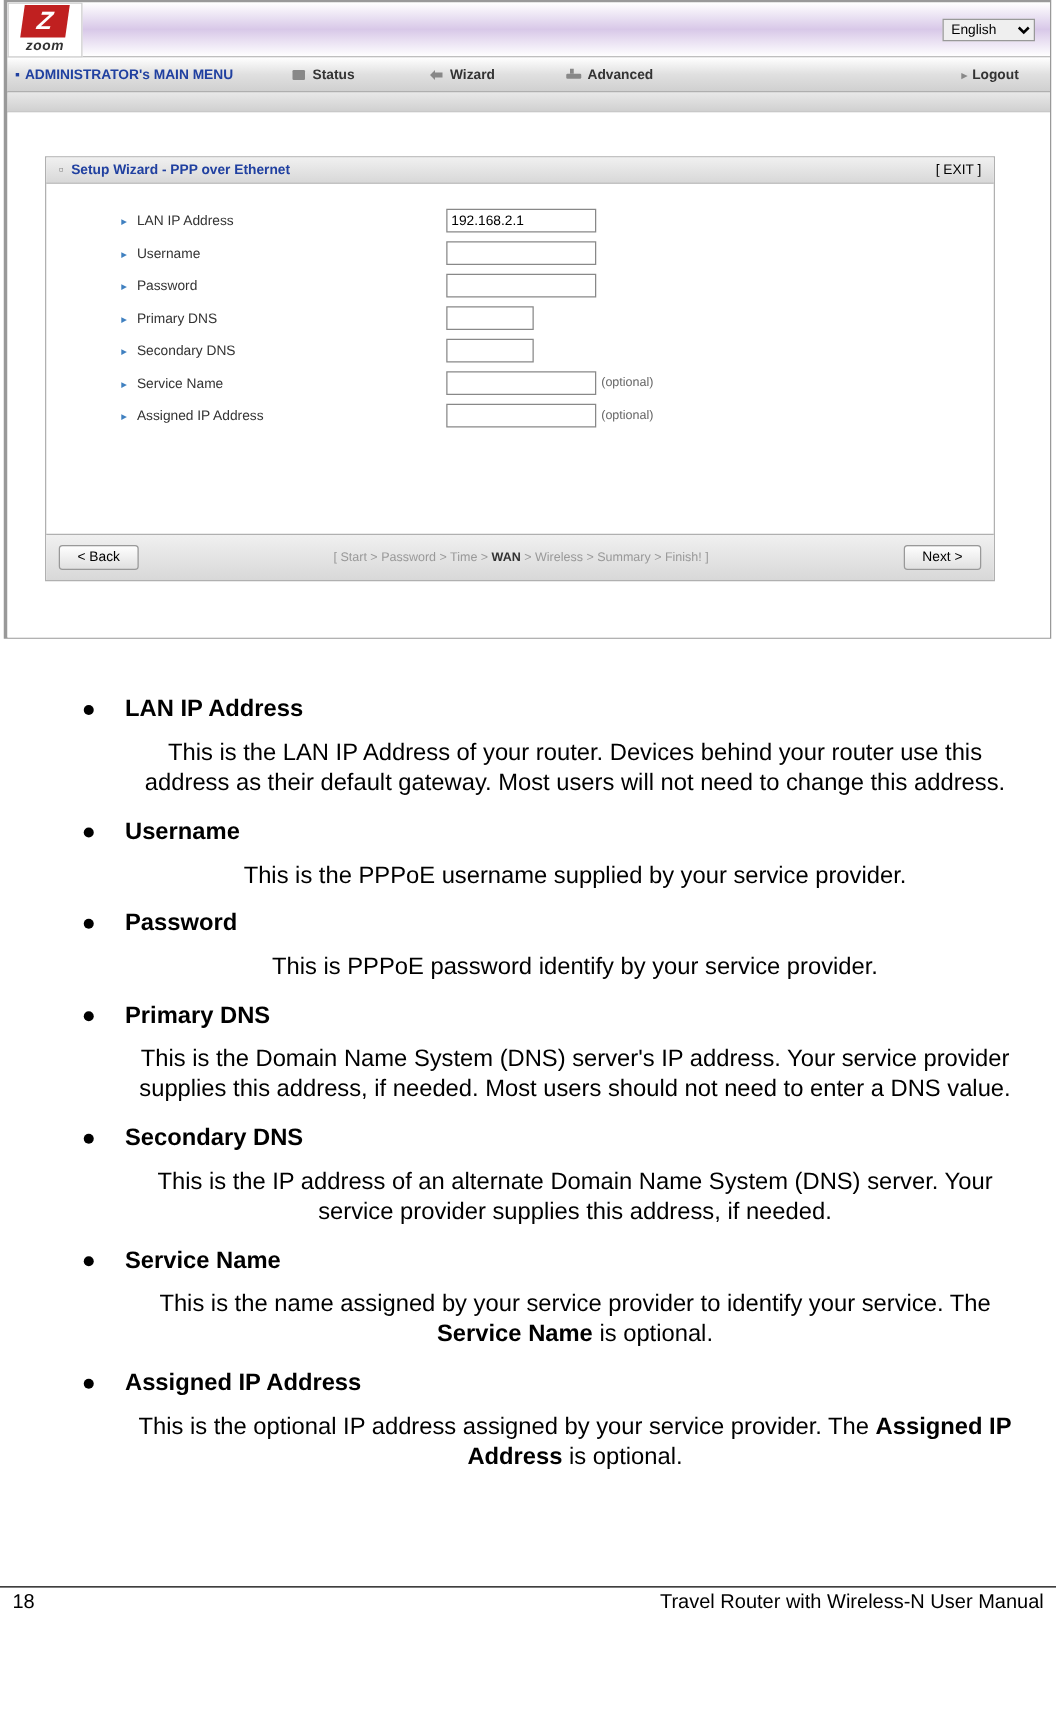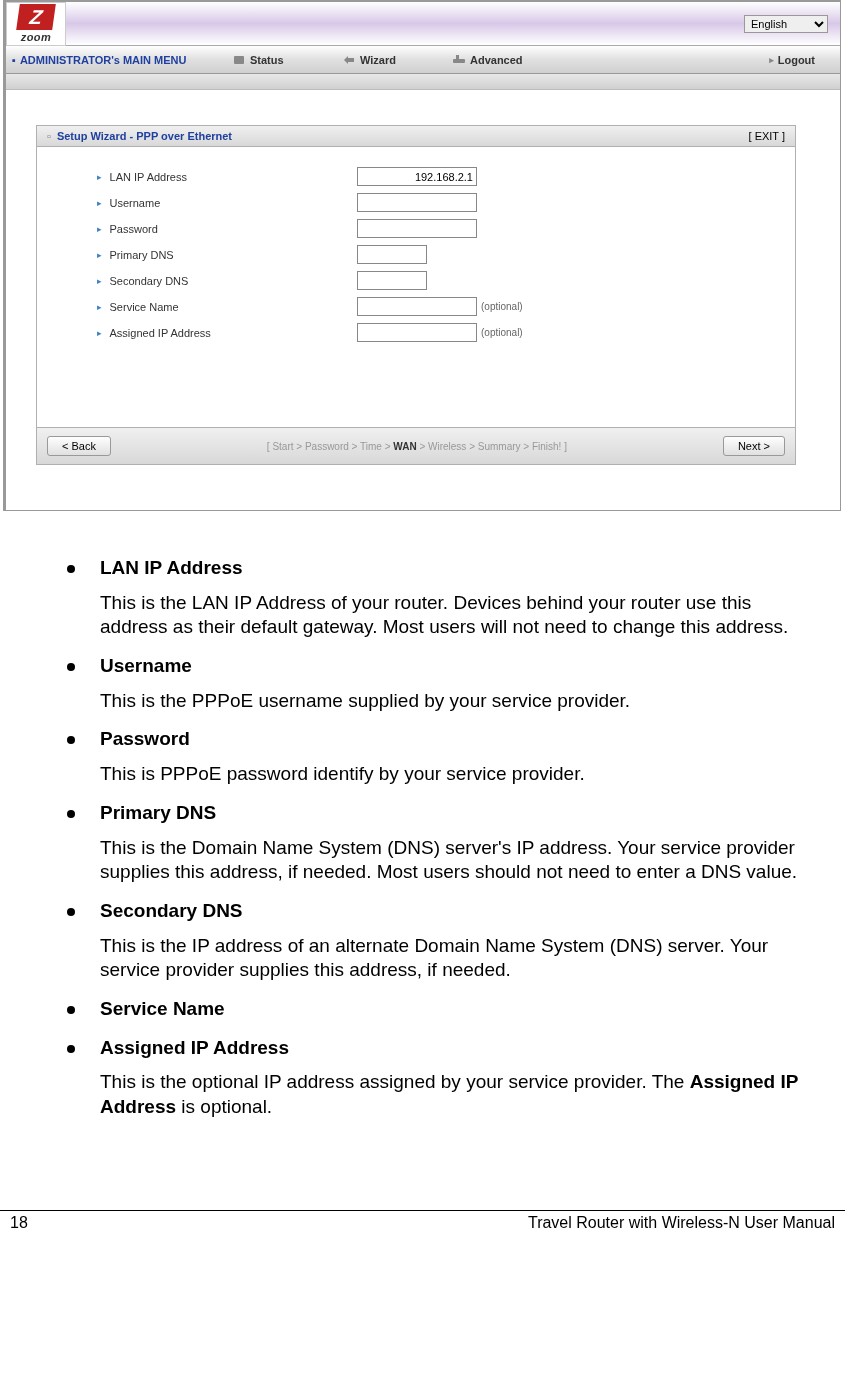--- a/index.html
+++ b/index.html
@@ -59,21 +59,21 @@
     }
     .lang-select {
       display: flex;
       align-items: center;
       margin-right: 12px;
     }
     .lang-select select {
       font-size: 11px;
       border: 1px solid #999;
       padding: 1px 2px;
-      width: 84px;
+      width: 74px;
     }
     .main-menu {
       background: linear-gradient(to bottom, #fff 0%, #e0e0e0 50%, #d0d0d0 100%);
       height: 28px;
       display: flex;
       align-items: center;
       border-bottom: 1px solid #999;
       font-size: 11px;
       padding-left: 6px;
     }
@@ -156,21 +156,20 @@
     }
     .arrow-icon {
       color: #4080c0;
       font-size: 9px;
     }
     .form-input {
       border: 1px solid #888;
       padding: 2px 3px;
       font-size: 11px;
       height: 19px;
-      text-align: right;
     }
     .input-small { width: 70px; }
     .input-med { width: 120px; }
     .optional-text {
       font-size: 10px;
       color: #666;
       margin-left: 4px;
     }
     .wizard-footer {
       background: linear-gradient(to bottom, #f0f0f0 0%, #d8d8d8 100%);
@@ -217,20 +216,21 @@
       vertical-align: 1px;
     }
     .doc-title {
       font-weight: bold;
       font-family: Arial, sans-serif;
     }
     .doc-desc {
       margin-left: 45px;
       margin-top: 10px;
       font-family: Arial, sans-serif;
+      text-align: center;
     }
     .inline-bold { font-weight: bold; font-family: Arial, sans-serif; }
     .page-footer {
       display: flex;
       justify-content: space-between;
       padding: 0 10px 18px 10px;
       font-size: 16px;
       margin-top: 90px;
       border-top: 1px solid #000;
       padding-top: 3px;
@@ -380,20 +380,21 @@
   <div class="doc-item">
     <span class="bullet"></span><span class="doc-title">Primary DNS</span>
     <div class="doc-desc">This is the Domain Name System (DNS) server's IP address. Your service provider supplies this address, if needed. Most users should not need to enter a DNS value.</div>
   </div>
   <div class="doc-item">
     <span class="bullet"></span><span class="doc-title">Secondary DNS</span>
     <div class="doc-desc">This is the IP address of an alternate Domain Name System (DNS) server. Your service provider supplies this address, if needed.</div>
   </div>
   <div class="doc-item">
     <span class="bullet"></span><span class="doc-title">Service Name</span>
+    <div class="doc-desc"><span>This is the name assigned by your service provider to identify your service. The </span><span class="inline-bold">Service Name</span><span> is optional.</span></div>
   </div>
   <div class="doc-item">
     <span class="bullet"></span><span class="doc-title">Assigned IP Address</span>
     <div class="doc-desc"><span>This is the optional IP address assigned by your service provider. The </span><span class="inline-bold">Assigned IP Address</span><span> is optional.</span></div>
   </div>
 </div>
 
 <div class="page-footer">
   <span>18</span>
   <span>Travel Router with Wireless-N User Manual</span>

